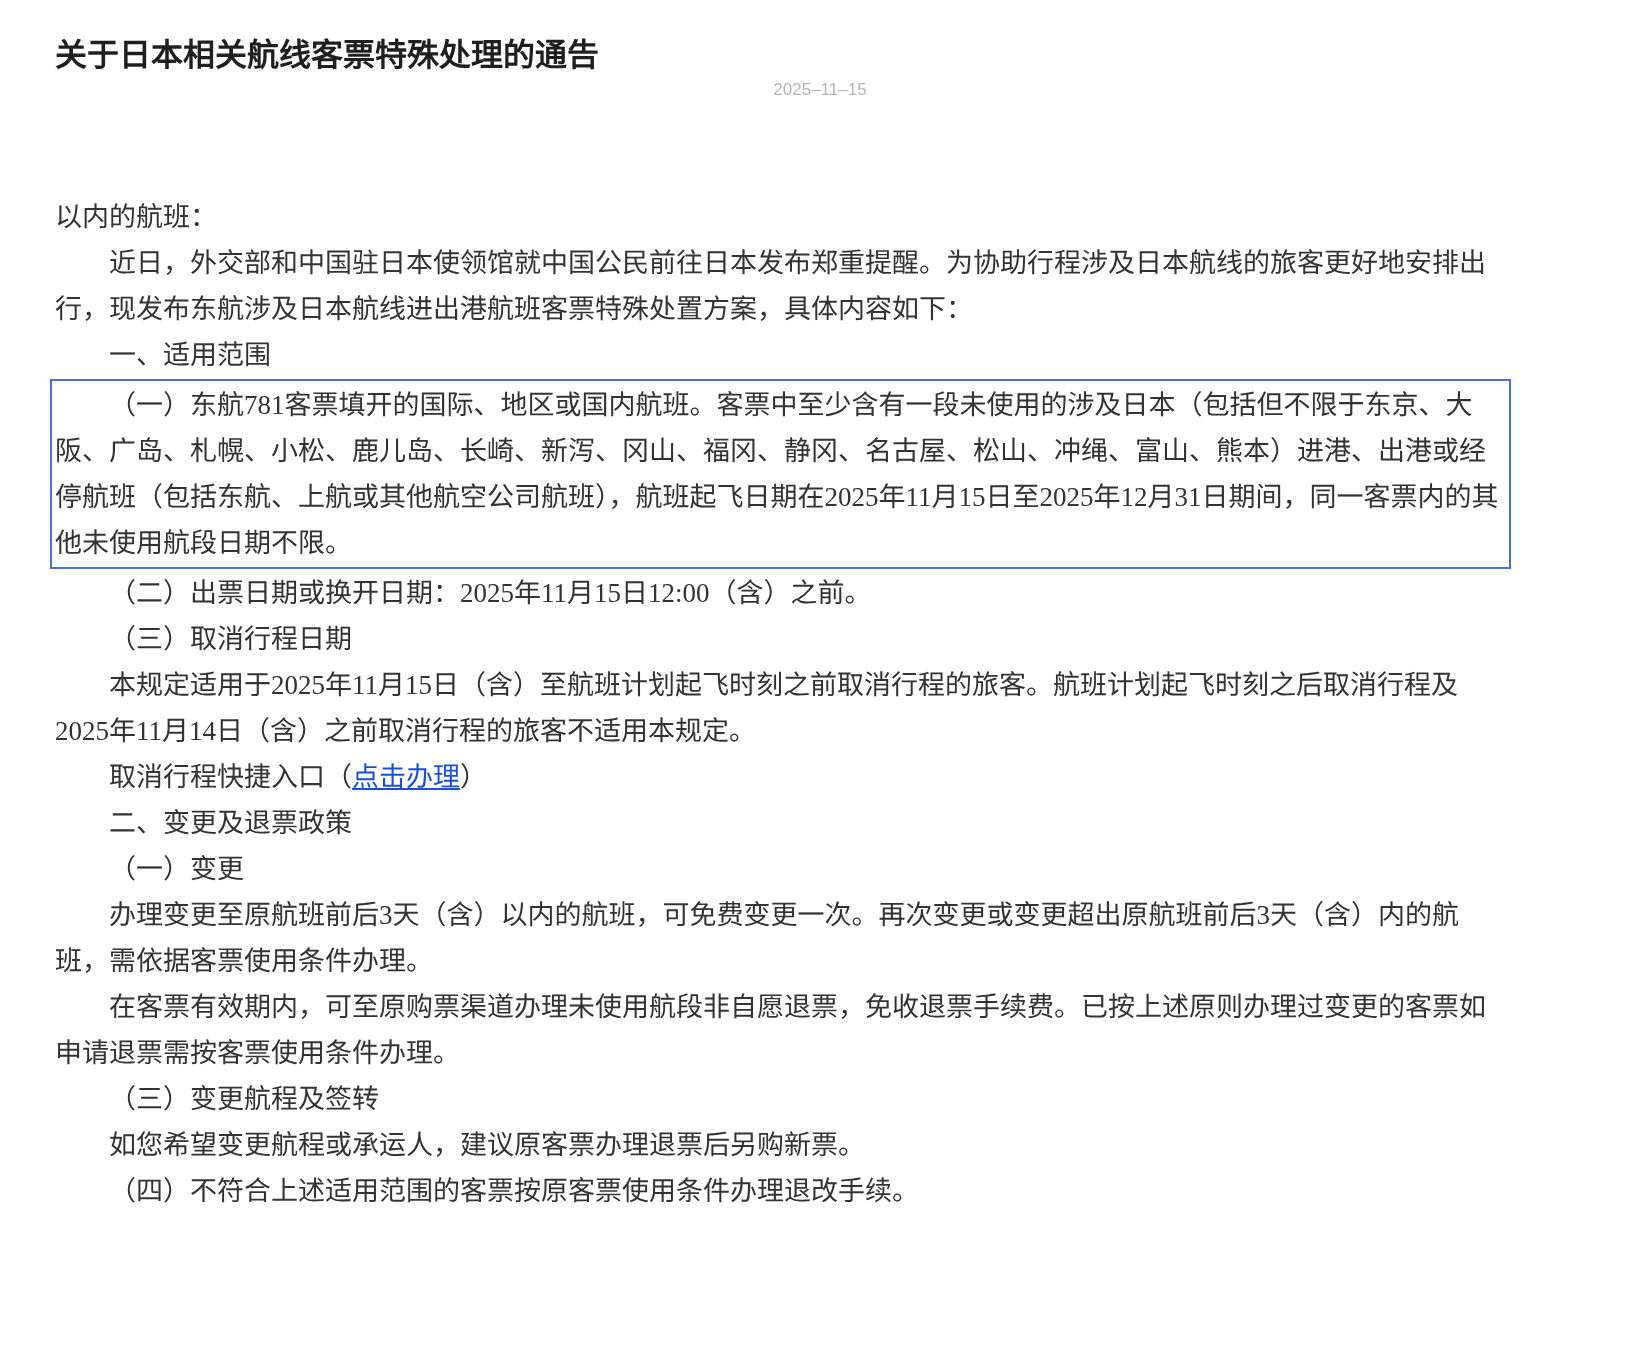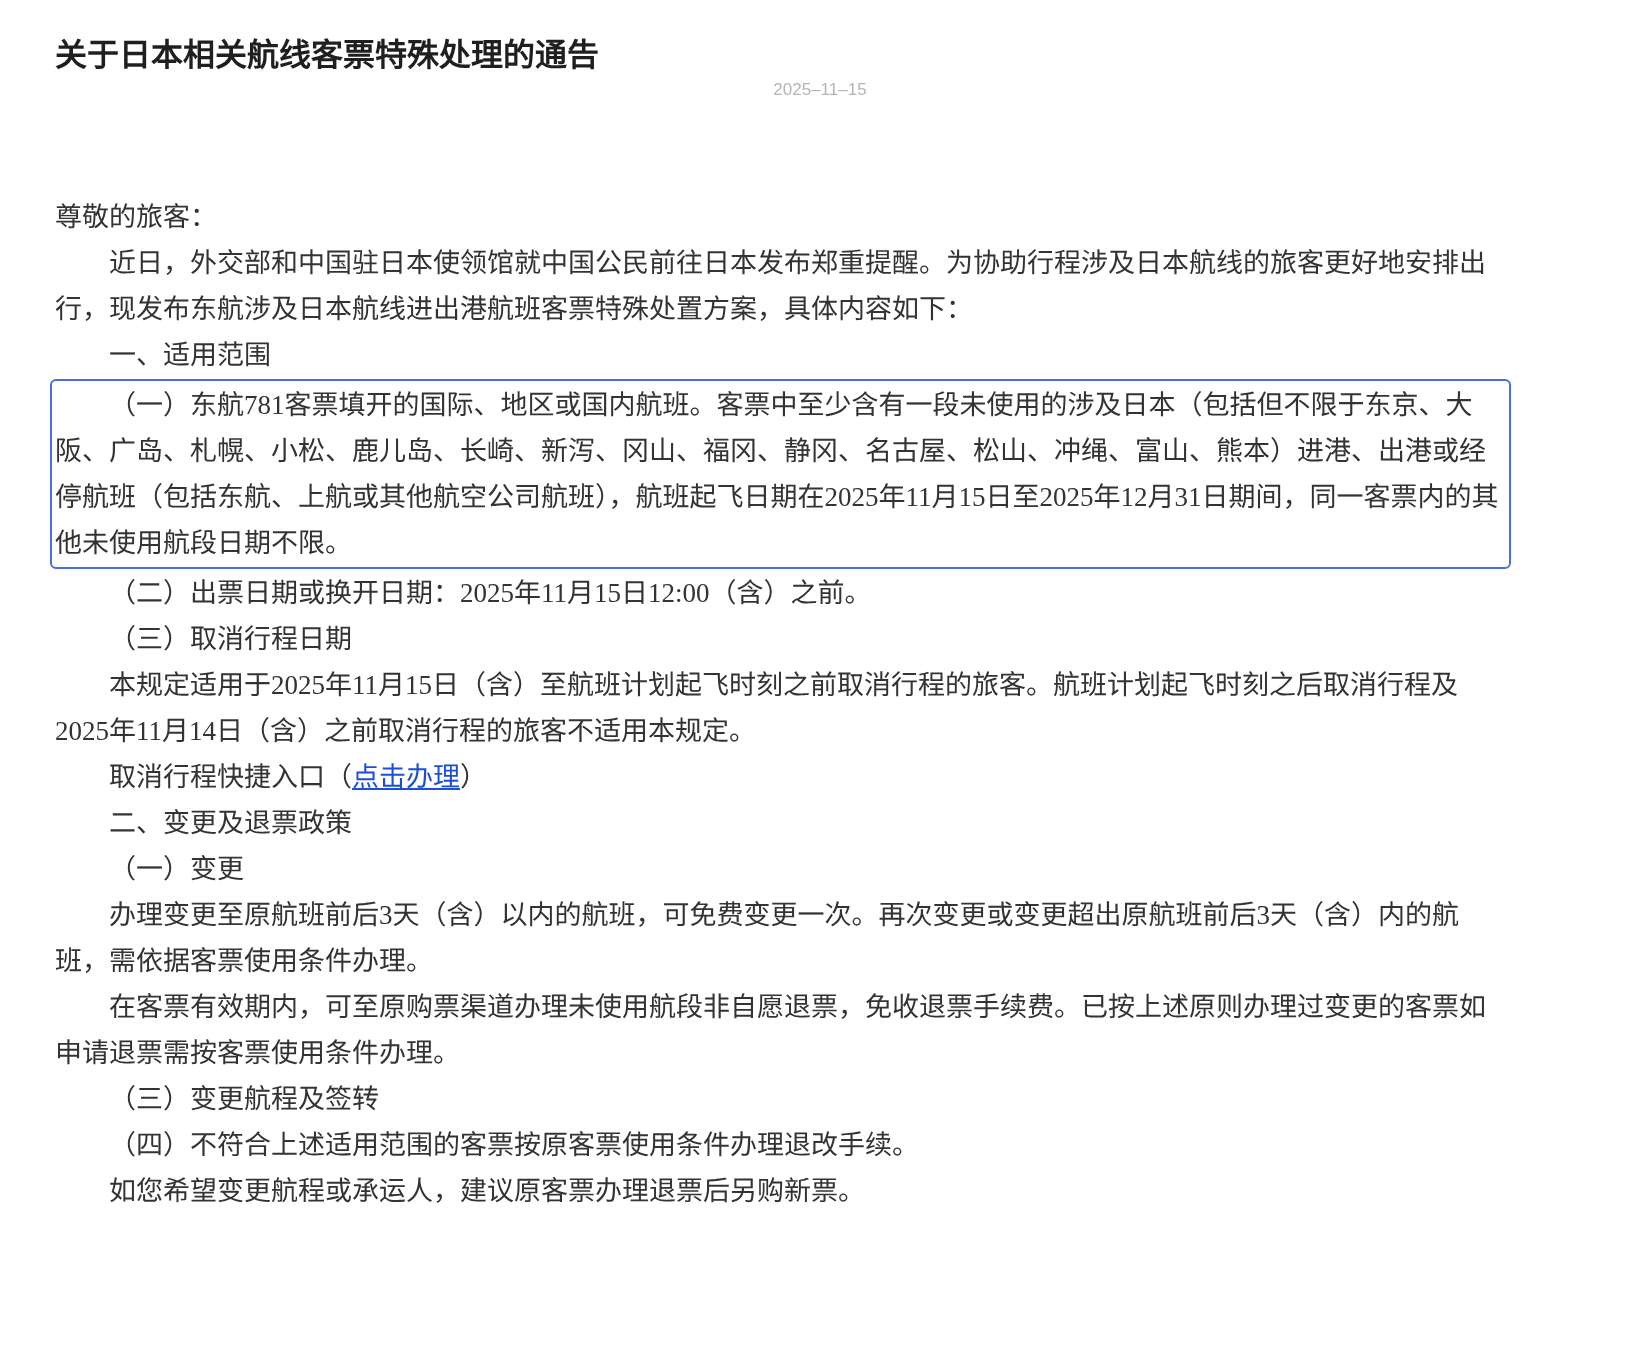--- a/index.html
+++ b/index.html
@@ -47,41 +47,41 @@
     font-weight: 400;
     color: #333333;
     text-align: left;
   }
   .indent {
     text-indent: 2em;
     font-family: Liberation Serif, serif;
   }
   .scope-box {
     border: 2px solid #4a6fe0;
-    border-radius: 6px;
+    border-radius: 0;
     margin: 1px -16px 1px -5px;
     padding: 1px 10px 1px 3px;
   }
   .inline-link {
     color: #1d4ed8;
     text-decoration: underline;
     cursor: pointer;
   }
 </style>
 </head>
 <body>
 
 <div class="page">
 
   <h1 class="doc-title">关于日本相关航线客票特殊处理的通告</h1>
   <p class="doc-date">2025–11–15</p>
 
   <div class="doc-body">
 
-    <p class="para">尊敬的旅客：</p>
+    <p class="para">以内的航班：</p>
 
     <p class="para indent">近日，外交部和中国驻日本使领馆就中国公民前往日本发布郑重提醒。为协助行程涉及日本航线的旅客更好地安排出行，现发布东航涉及日本航线进出港航班客票特殊处置方案，具体内容如下：</p>
 
     <p class="para indent">一、适用范围</p>
 
     <div class="scope-box">
       <p class="para indent">（一）东航781客票填开的国际、地区或国内航班。客票中至少含有一段未使用的涉及日本（包括但不限于东京、大阪、广岛、札幌、小松、鹿儿岛、长崎、新泻、冈山、福冈、静冈、名古屋、松山、冲绳、富山、熊本）进港、出港或经停航班（包括东航、上航或其他航空公司航班），航班起飞日期在2025年11月15日至2025年12月31日期间，同一客票内的其他未使用航段日期不限。</p>
     </div>
 
     <p class="para indent">（二）出票日期或换开日期：2025年11月15日12:00（含）之前。</p>
@@ -97,18 +97,18 @@
 
     <p class="para indent">（一）变更</p>
 
     <p class="para indent">办理变更至原航班前后3天（含）以内的航班，可免费变更一次。再次变更或变更超出原航班前后3天（含）内的航班，需依据客票使用条件办理。</p>
 
 
     <p class="para indent">在客票有效期内，可至原购票渠道办理未使用航段非自愿退票，免收退票手续费。已按上述原则办理过变更的客票如申请退票需按客票使用条件办理。</p>
 
     <p class="para indent">（三）变更航程及签转</p>
 
+    <p class="para indent">如您希望变更航程或承运人，建议原客票办理退票后另购新票。</p>
+
     <p class="para indent">（四）不符合上述适用范围的客票按原客票使用条件办理退改手续。</p>
-
-    <p class="para indent">如您希望变更航程或承运人，建议原客票办理退票后另购新票。</p>
 
   </div>
 </div>
 
 </body></html>

